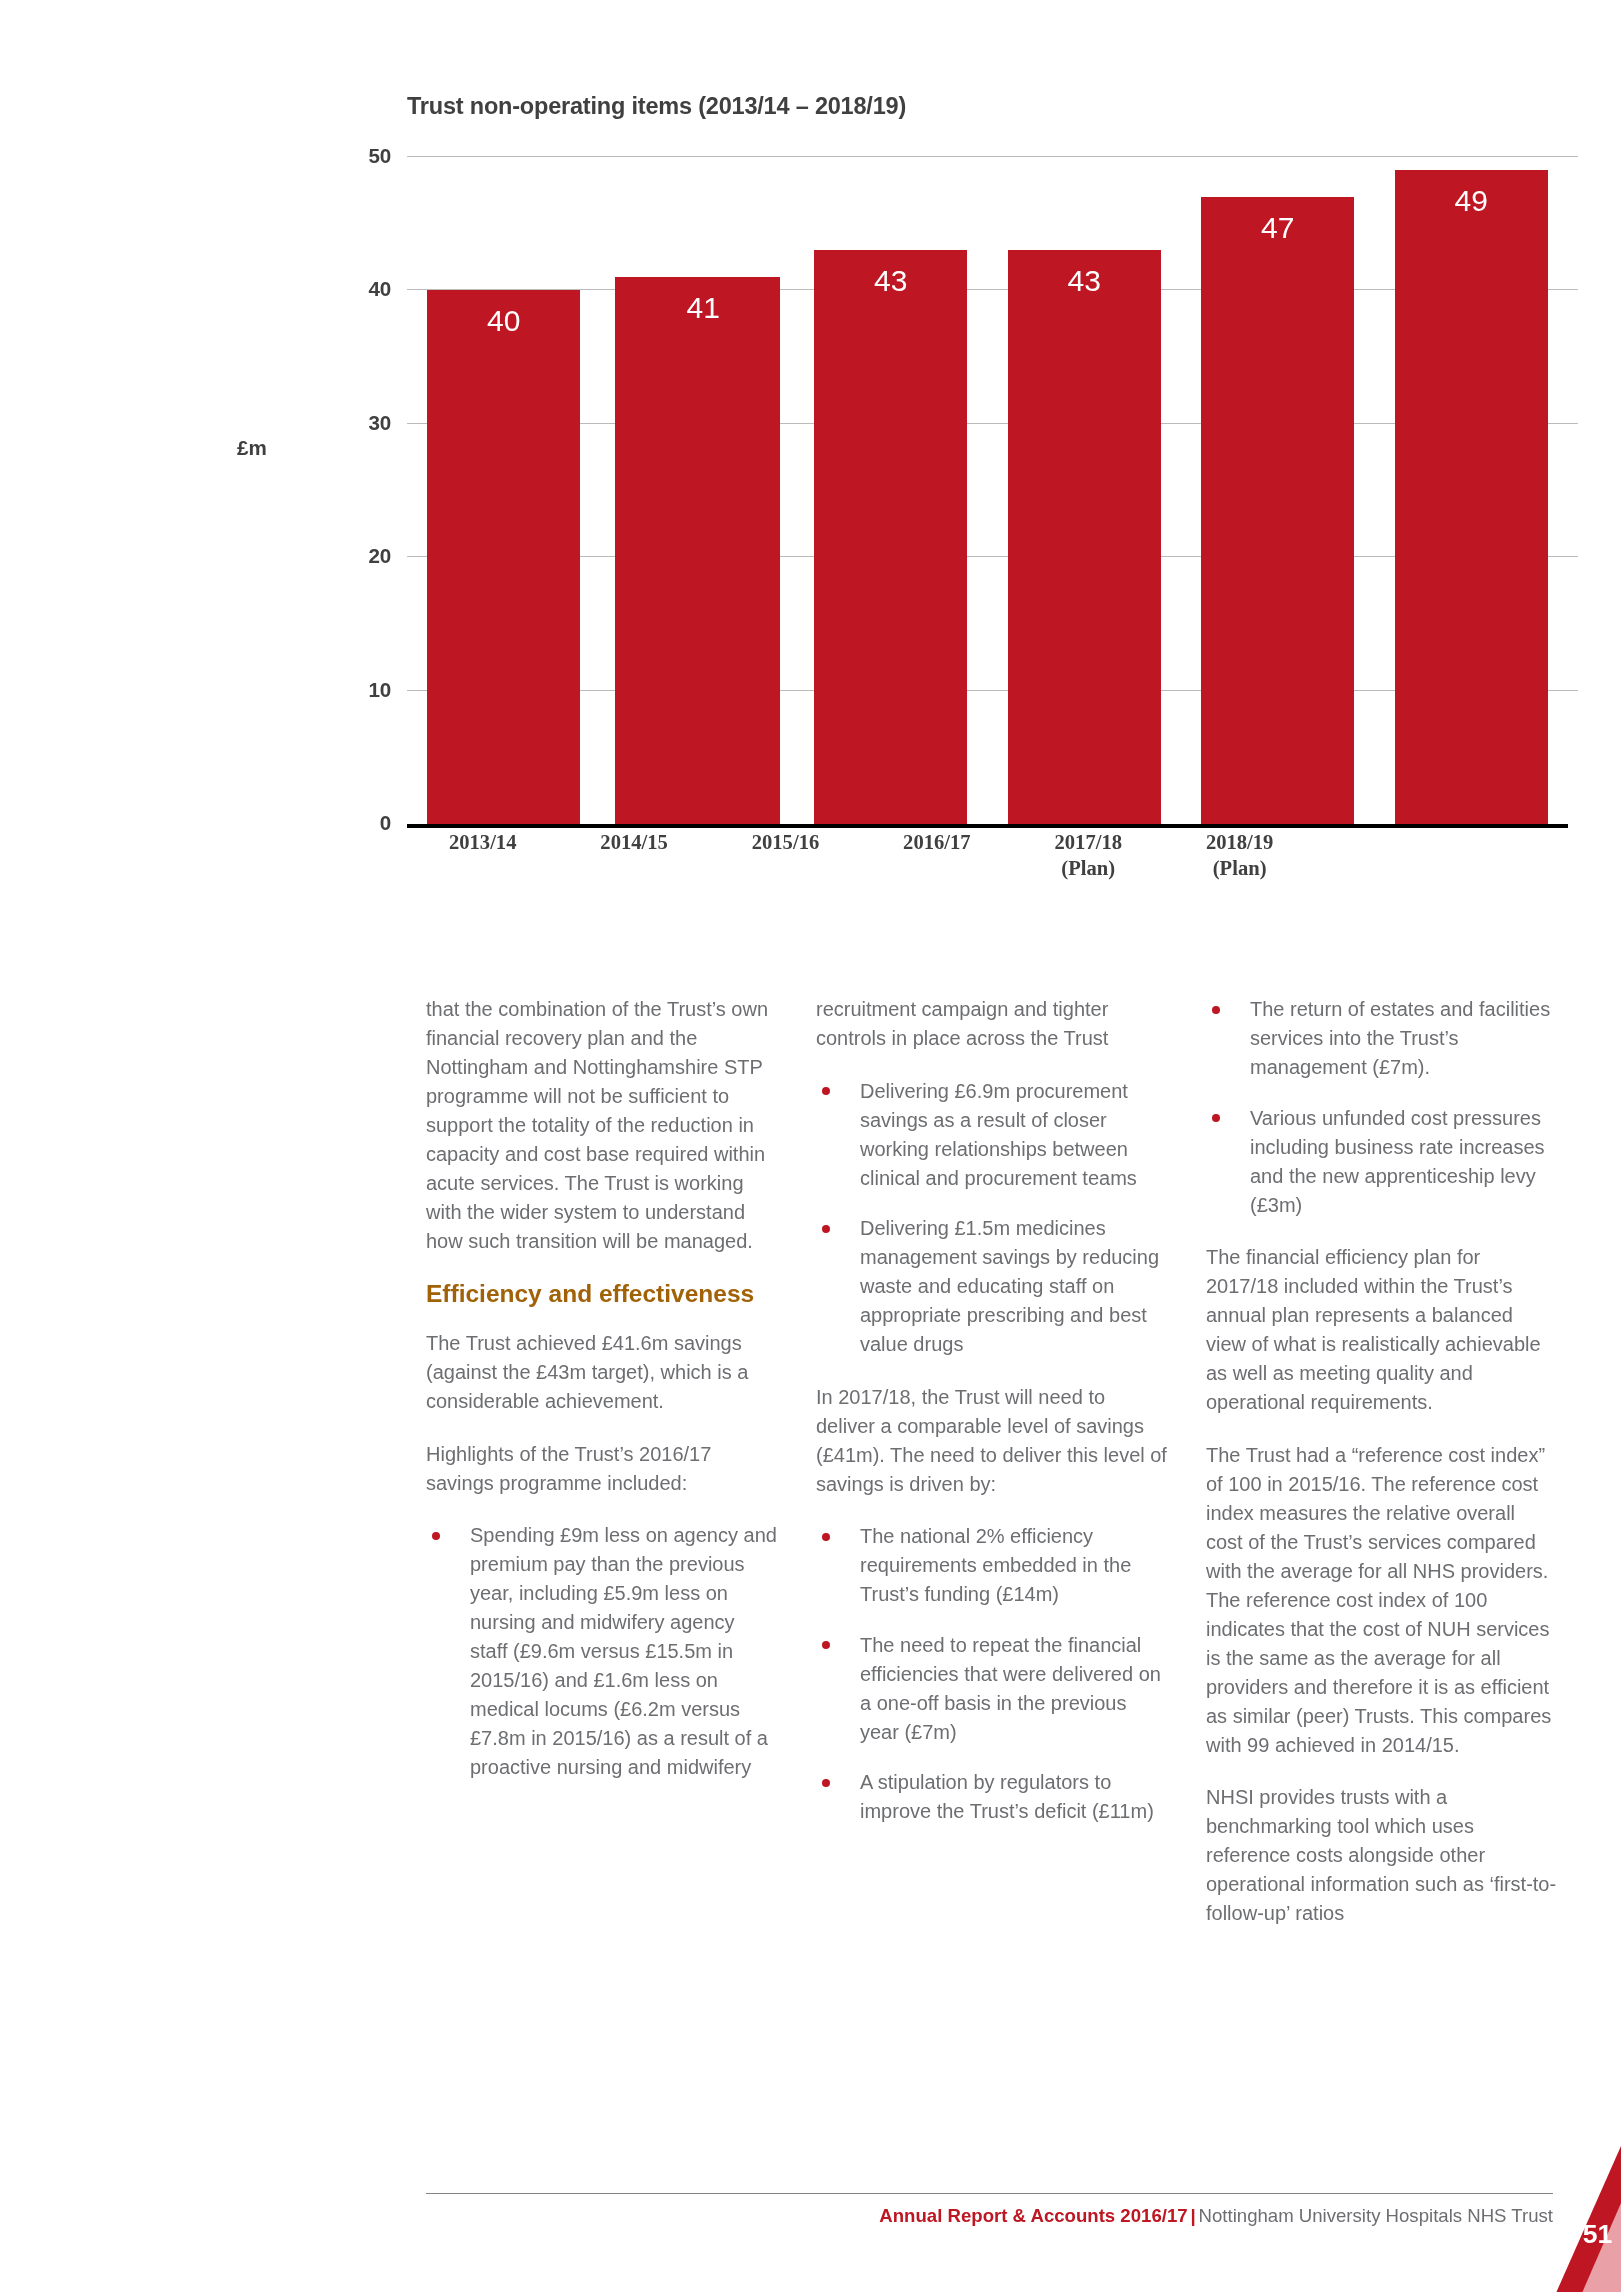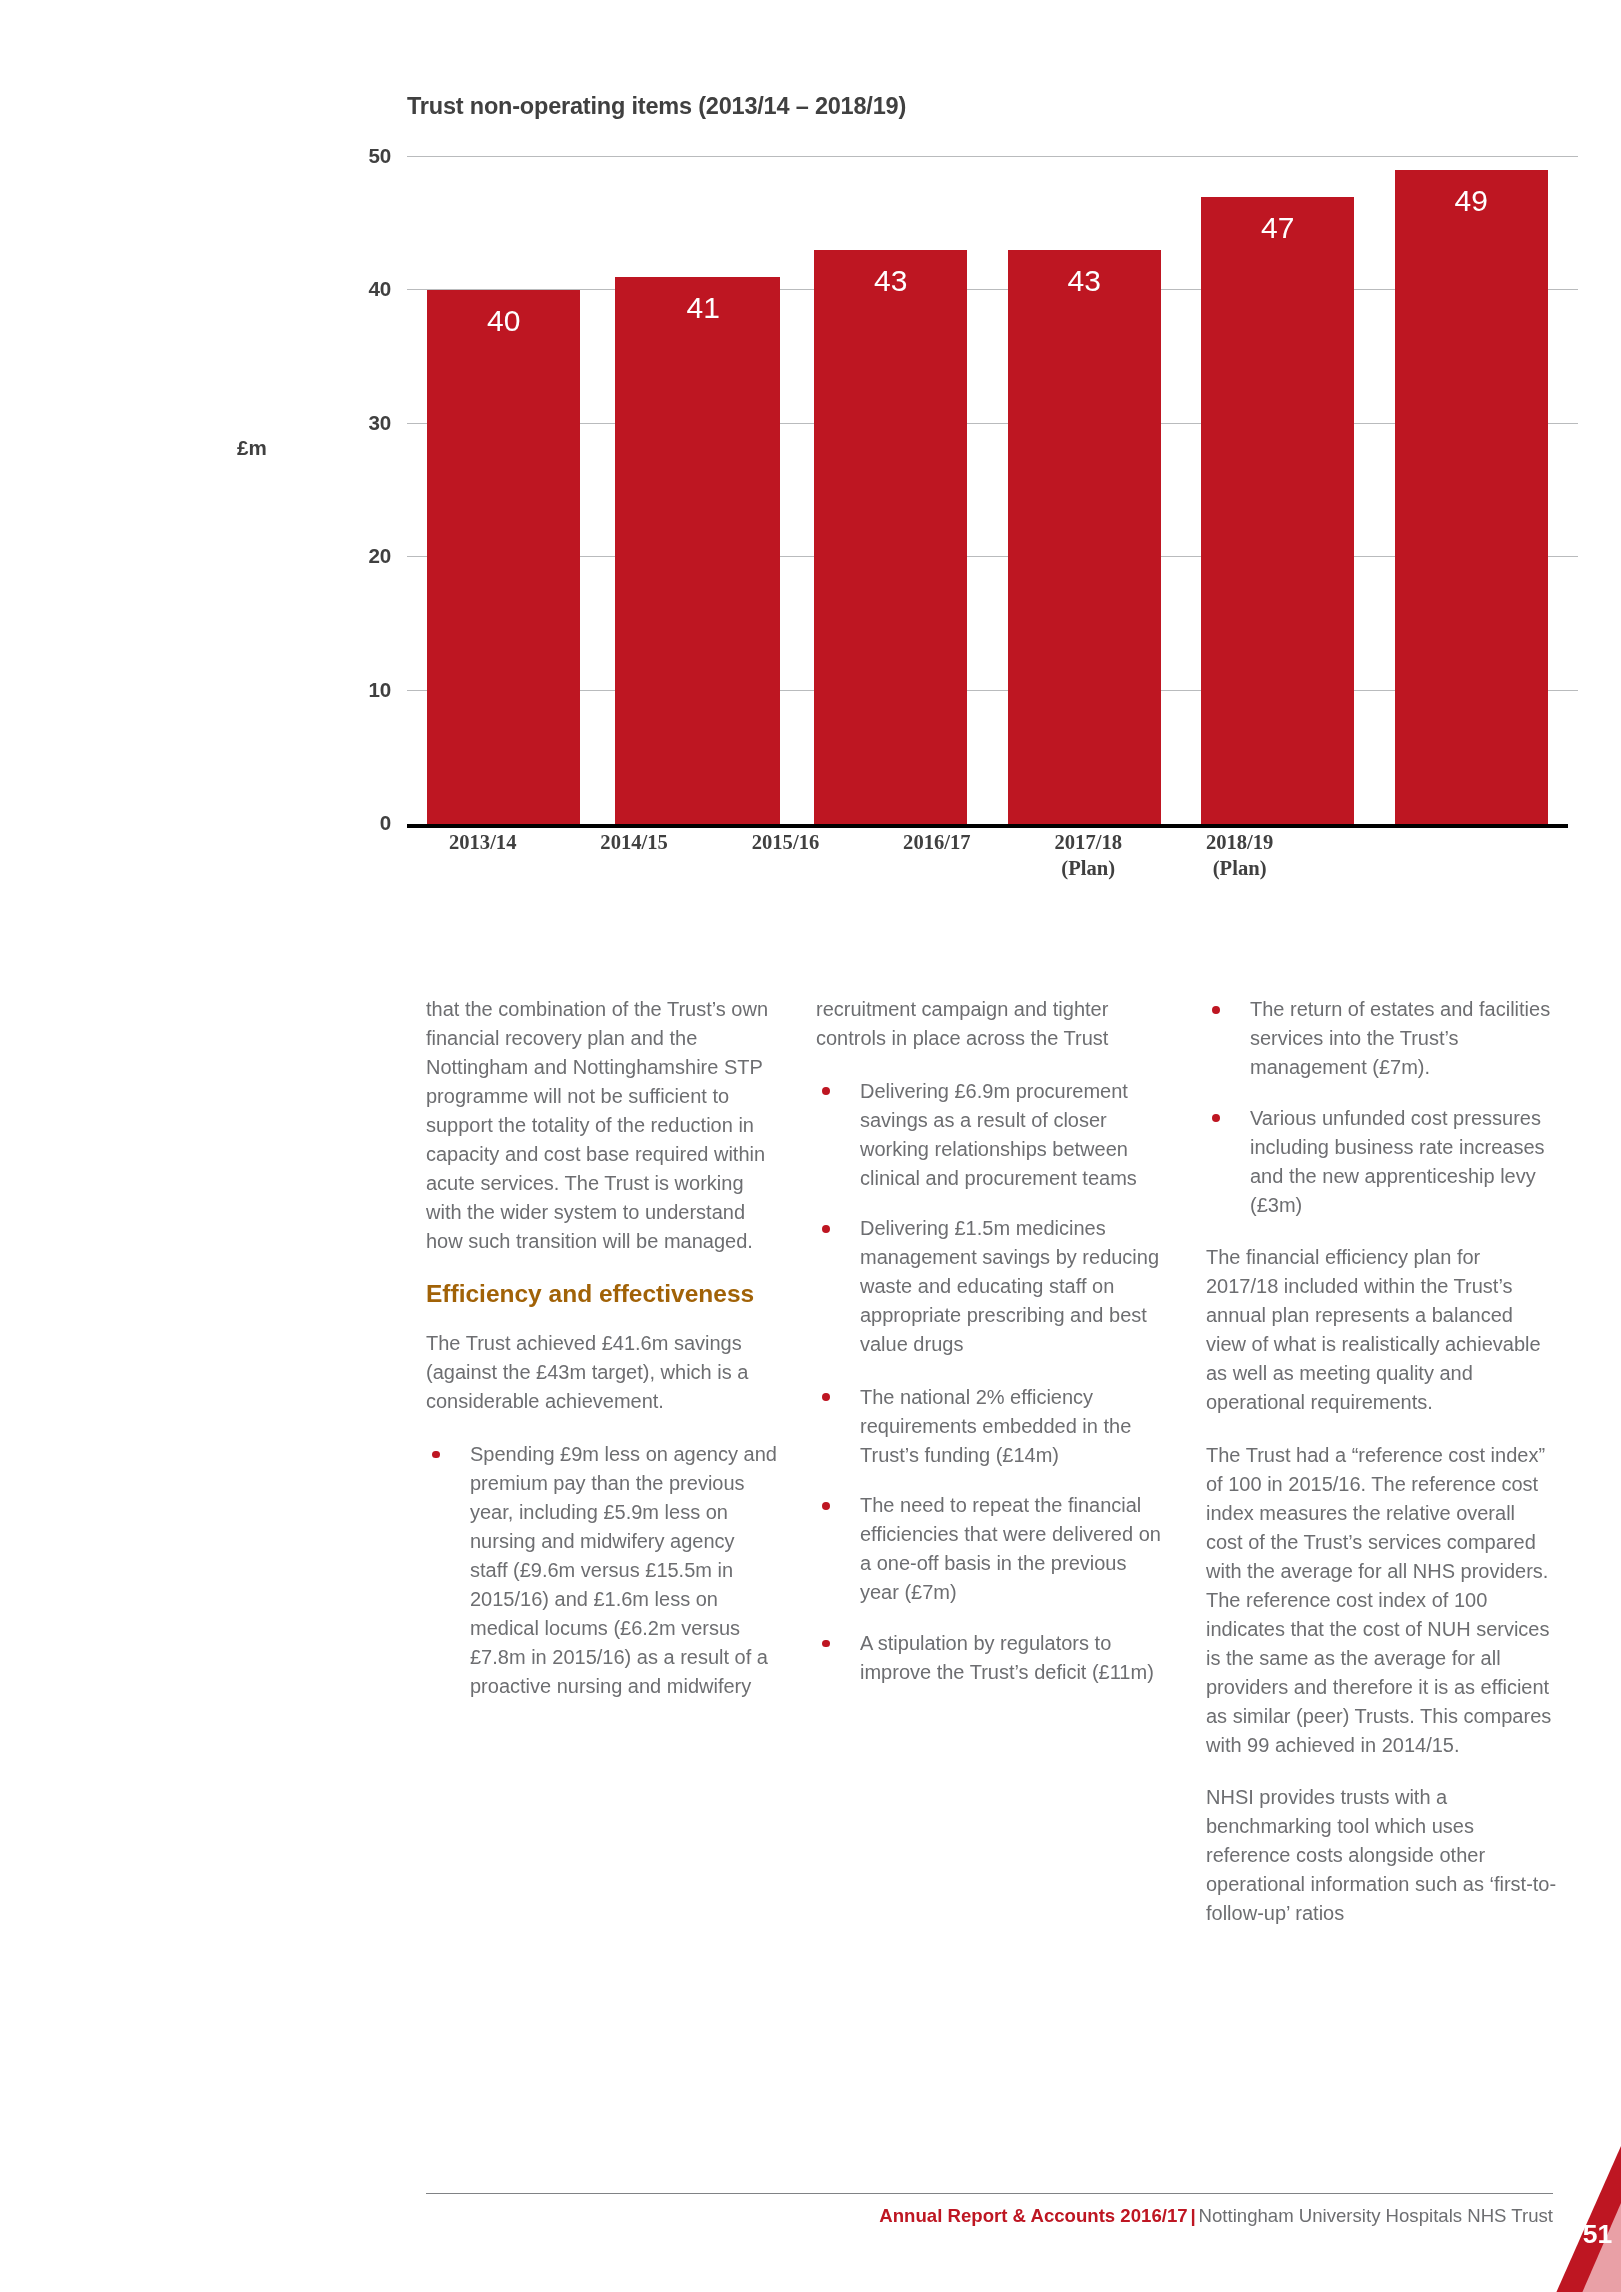--- a/index.html
+++ b/index.html
@@ -319,31 +319,33 @@
       </div>
   </div>
 </div>
 
 <div class="columns">
 
   <div class="col">
     <p>that the combination of the Trust’s own financial recovery plan and the Nottingham and Nottinghamshire STP programme will not be sufficient to support the totality of the reduction in capacity and cost base required within acute services. The Trust is working with the wider system to understand how such transition will be managed.</p>
     <h2>Efficiency and effectiveness</h2>
     <p>The Trust achieved £41.6m savings (against the £43m target), which is a considerable achievement.</p>
+    <p>Highlights of the Trust’s 2016/17 savings programme included:</p>
     <ul class="bullets">
       <li>Spending £9m less on agency and premium pay than the previous year, including £5.9m less on nursing and midwifery agency staff (£9.6m versus £15.5m in 2015/16) and £1.6m less on medical locums (£6.2m versus £7.8m in 2015/16) as a result of a proactive nursing and midwifery</li>
     </ul>
   </div>
 
   <div class="col">
     <p>recruitment campaign and tighter controls in place across the Trust</p>
     <ul class="bullets">
       <li>Delivering £6.9m procurement savings as a result of closer working relationships between clinical and procurement teams</li>
       <li>Delivering £1.5m medicines management savings by reducing waste and educating staff on appropriate prescribing and best value drugs</li>
     </ul>
+    <p>In 2017/18, the Trust will need to deliver a comparable level of savings (£41m). The need to deliver this level of savings is driven by:</p>
     <ul class="bullets">
       <li>The national 2% efficiency requirements embedded in the Trust’s funding (£14m)</li>
       <li>The need to repeat the financial efficiencies that were delivered on a one-off basis in the previous year (£7m)</li>
       <li>A stipulation by regulators to improve the Trust’s deficit (£11m)</li>
     </ul>
   </div>
 
   <div class="col">
     <ul class="bullets">
       <li>The return of estates and facilities services into the Trust’s management (£7m).</li>

